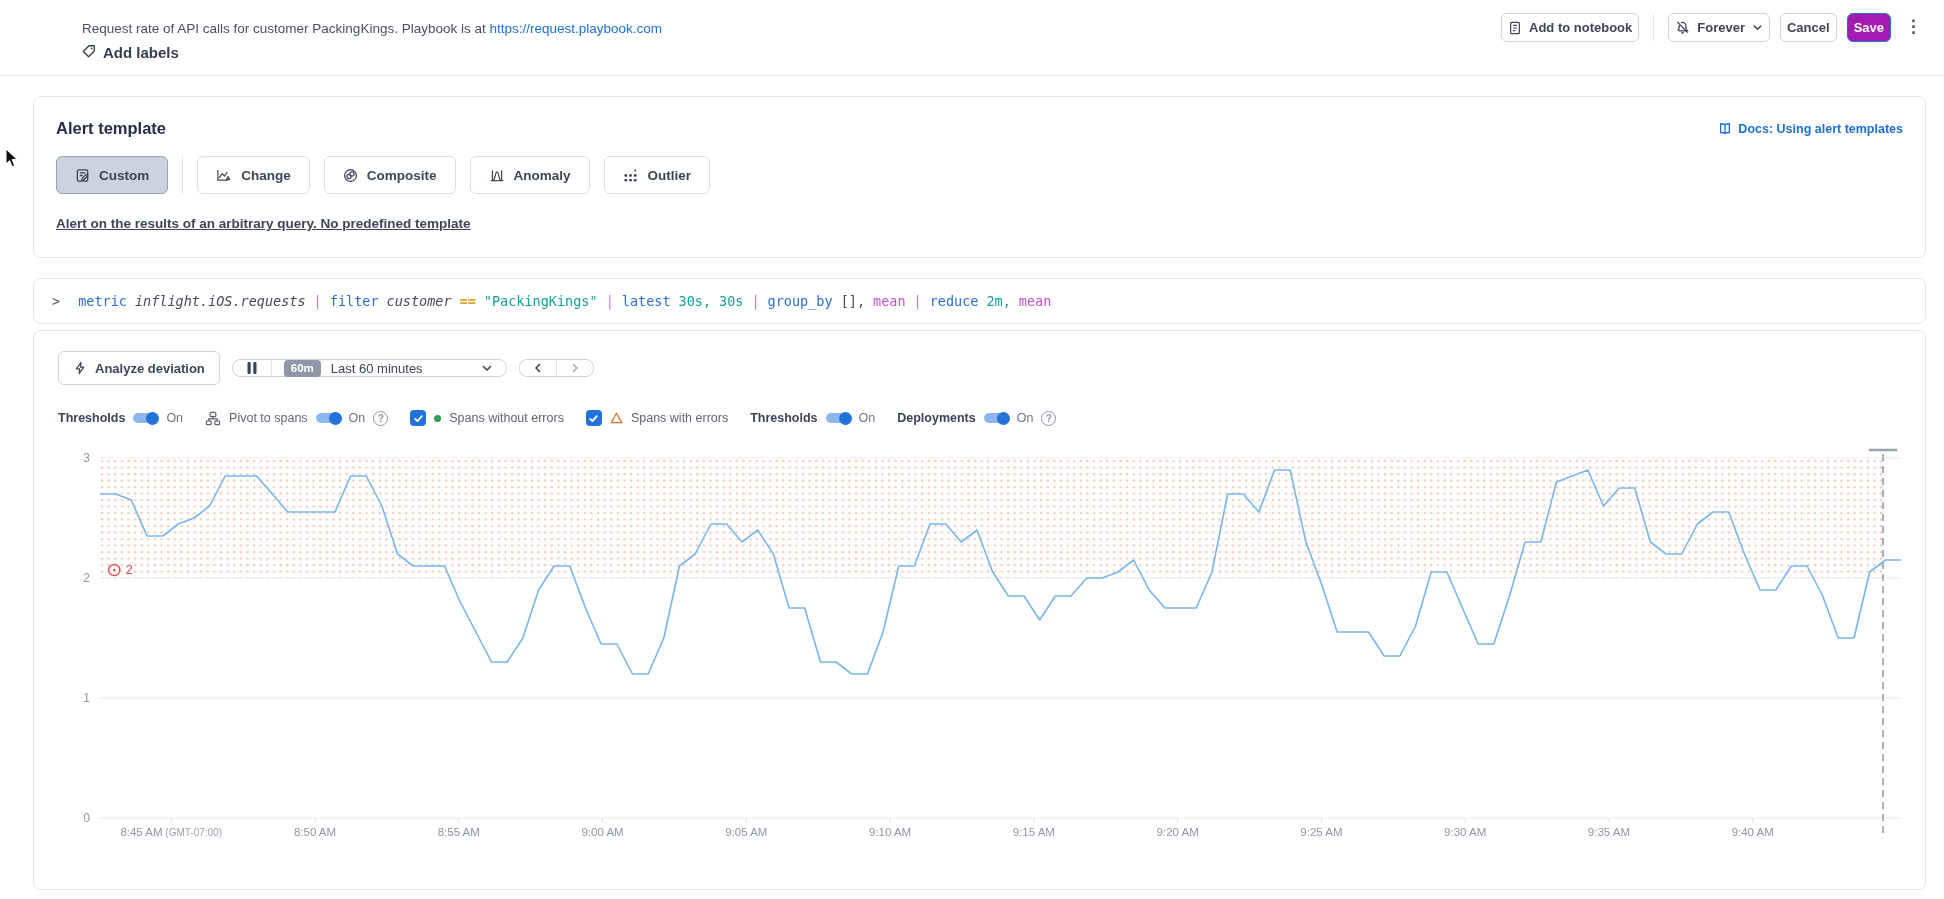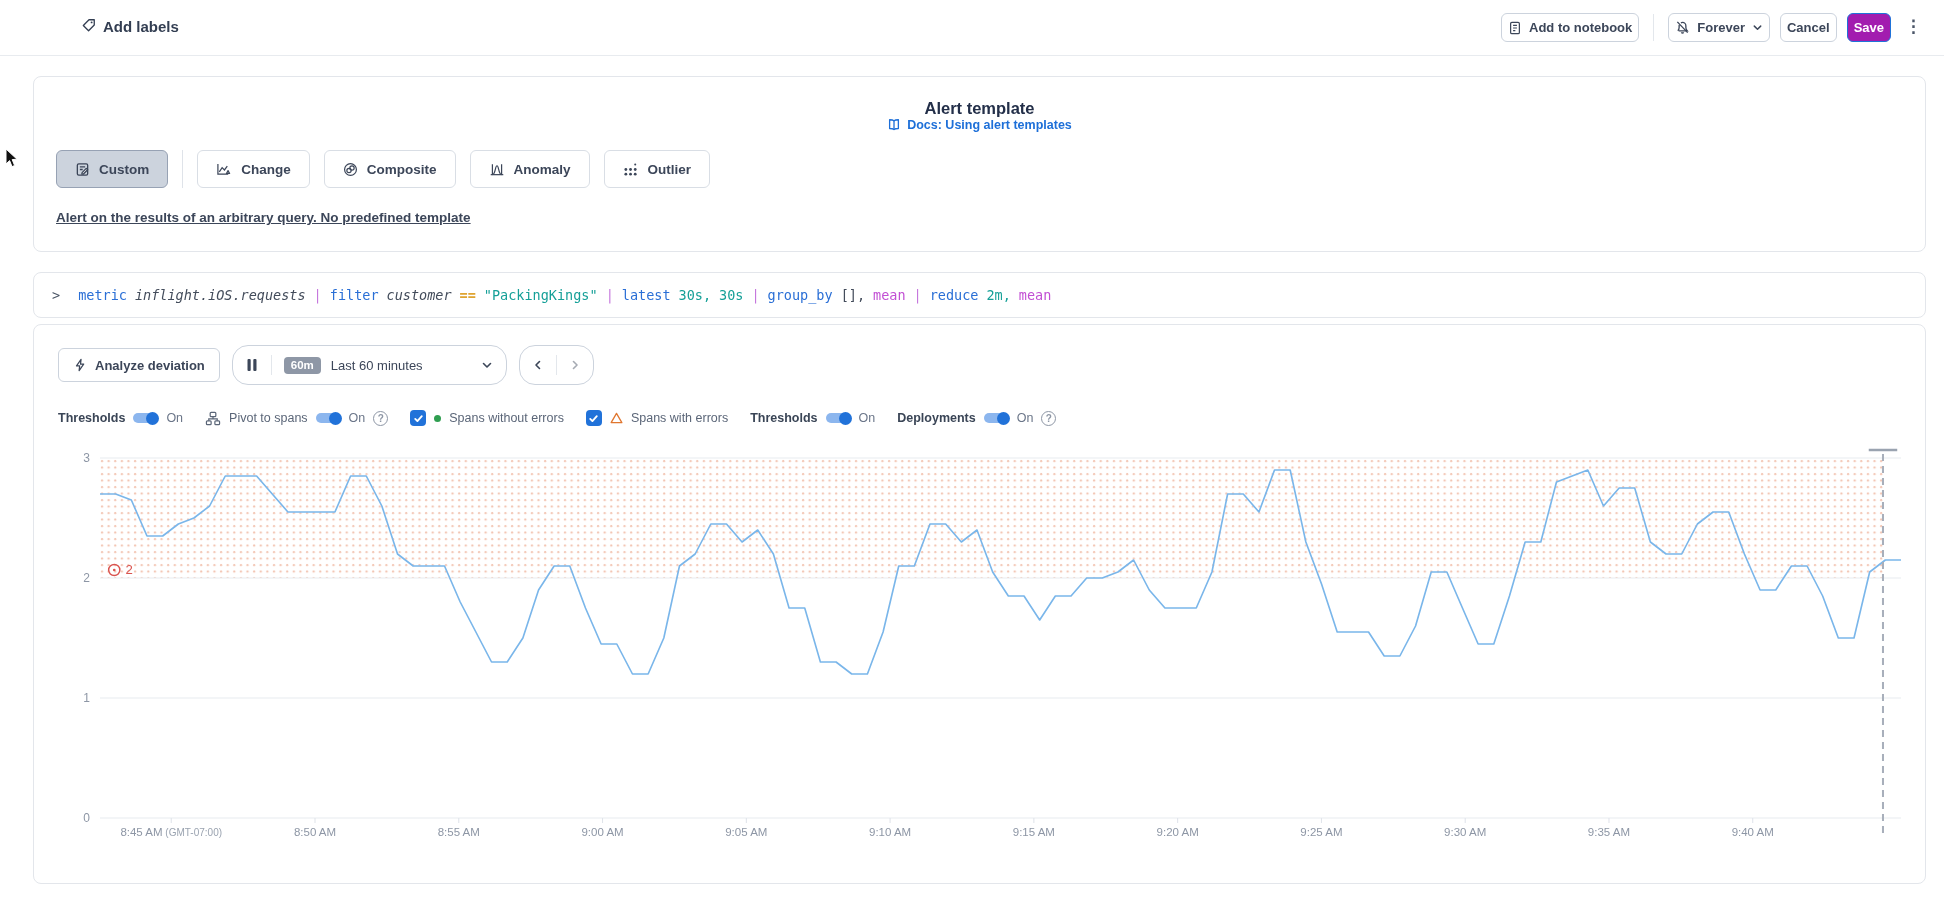--- a/index.html
+++ b/index.html
@@ -22,21 +22,21 @@
          border:1px solid #ccd3dd; border-radius:6px; background:#fff; font-size:13px;
          font-weight:700; color:#3c4659; font-family:inherit; cursor:pointer; white-space:nowrap; }
   .btn-primary { background:#a21caf; border-color:#1f73d9; color:#fff; }
   .vdivider { width:1px; height:27px; background:#e3e7ec; margin:1px 4px; }
   .kebab { font-size:17px; color:#4a5568; font-weight:700; padding:3px 4px; cursor:pointer; line-height:22px; }
   .hr { height:1px; background:#e8ebef; margin-top:13px; }
 
   
   .card { margin:0 18px 0 33px; border:1px solid #e3e6eb; border-radius:8px; background:#fff; }
   .card-template { margin-top:20px; padding:22px 22px 26px; }
-  .card-head { display:flex; justify-content:space-between; align-items:center;flex-direction:column; }
+  .card-head { display:flex; justify-content:space-between; align-items:center; }
   h2.section-title { font-size:16.5px; font-weight:700; color:#232f49; }
   .docs-link { font-size:12.5px; font-weight:700; color:#1d6fd8; display:inline-flex; gap:6px; align-items:center; cursor:pointer; text-decoration:none; }
   .tpl-row { display:flex; gap:14px; margin-top:18px; align-items:center; }
   .tpl-btn { height:38px; padding:0 18px; border:1px solid #d9dee5; border-radius:6px; background:#fff;
              font-size:13.5px; font-weight:700; color:#3c4659; display:inline-flex; gap:9px;
              align-items:center; font-family:inherit; cursor:pointer; }
   .tpl-btn.selected { background:#ccd3dd; border-color:#97a2b4; }
   .vdiv { width:1px; height:38px; background:#dfe3e9; }
   .tpl-desc1 { margin-top:22px; font-size:13.5px; font-weight:700; color:#3c4659;text-decoration:underline; }
   .tpl-desc2 { margin-top:7px; font-size:13.5px; color:#8d96a5; }
@@ -54,21 +54,21 @@
   .tok-number { color:#16a098; }
   .tok-function { color:#c24fd4; }
   .tok-plain { color:#434c5b; }
 
   
   .card-chart { margin-top:6px; padding:20px 24px 0; height:560px; }
   .controls-row { display:flex; gap:12px; align-items:center; }
   .ctl-btn { height:34px; display:inline-flex; align-items:center; gap:8px; padding:0 14px;
              border:1px solid #ccd3dd; border-radius:6px; background:#fff; font-size:13px;
              font-weight:700; color:#3c4659; font-family:inherit; cursor:pointer; }
-  .ctl-group { display:flex; align-items:center; border:1px solid #ccd3dd; border-radius:16px; height:40px; background:#fff; }
+  .ctl-group { display:flex; align-items:center; border:1px solid #ccd3dd; border-radius:8px; height:18px; background:#fff; }
   .pause-cell { padding:0 13px; display:flex; align-items:center; cursor:pointer; height:100%; }
   .group-div { width:1px; height:20px; background:#e3e7ec; }
   .dur-badge { background:#8e97a6; color:#fff; font-size:11.5px; font-weight:700; border-radius:4px;
                padding:2.5px 7px; margin:0 10px 0 12px; }
   .range-label { font-size:13px; font-weight:400; color:#3c4659; }
   .dd-chevron { margin:0 13px 0 58px; display:flex; cursor:pointer; }
   .pager-cell { padding:0 12px; height:100%; display:flex; align-items:center; cursor:pointer; }
   .pager-cell.disabled { opacity:.45; cursor:default; }
 
   .toggle-bar { margin-top:25px; display:flex; align-items:center; font-size:12.5px; color:#5b6678; }
@@ -98,20 +98,23 @@
 <body>
 
 <div class="page">
 
   <svg class="cursor" width="14" height="20" viewBox="0 0 14 20">
     <path d="M1 1 L1 16 L4.6 12.6 L7 18.6 L9.6 17.5 L7.2 11.6 L12 11.2 Z" fill="#111" stroke="#fff" stroke-width="1"></path>
   </svg>
 
   <div class="header">
     <div class="header-left">
+      <div class="desc">
+        <span>Request rate of API calls for customer PackingKings. Playbook is at </span><a>https://request.playbook.com</a>
+      </div>
       <div class="labels-row">
         <span class="icn">
           <svg width="14" height="14" viewBox="0 0 16 16" fill="none" stroke="#333e52" stroke-width="1.5">
             <path d="M1.5 8.5 L8 2 H14 V8 L7.5 14.5 Z" stroke-linejoin="round"></path>
               <circle cx="11" cy="5" r="1.1" fill="#333e52" stroke="none"></circle>
           </svg>
         </span>
         <span>Add labels</span>
       </div>
     </div>

